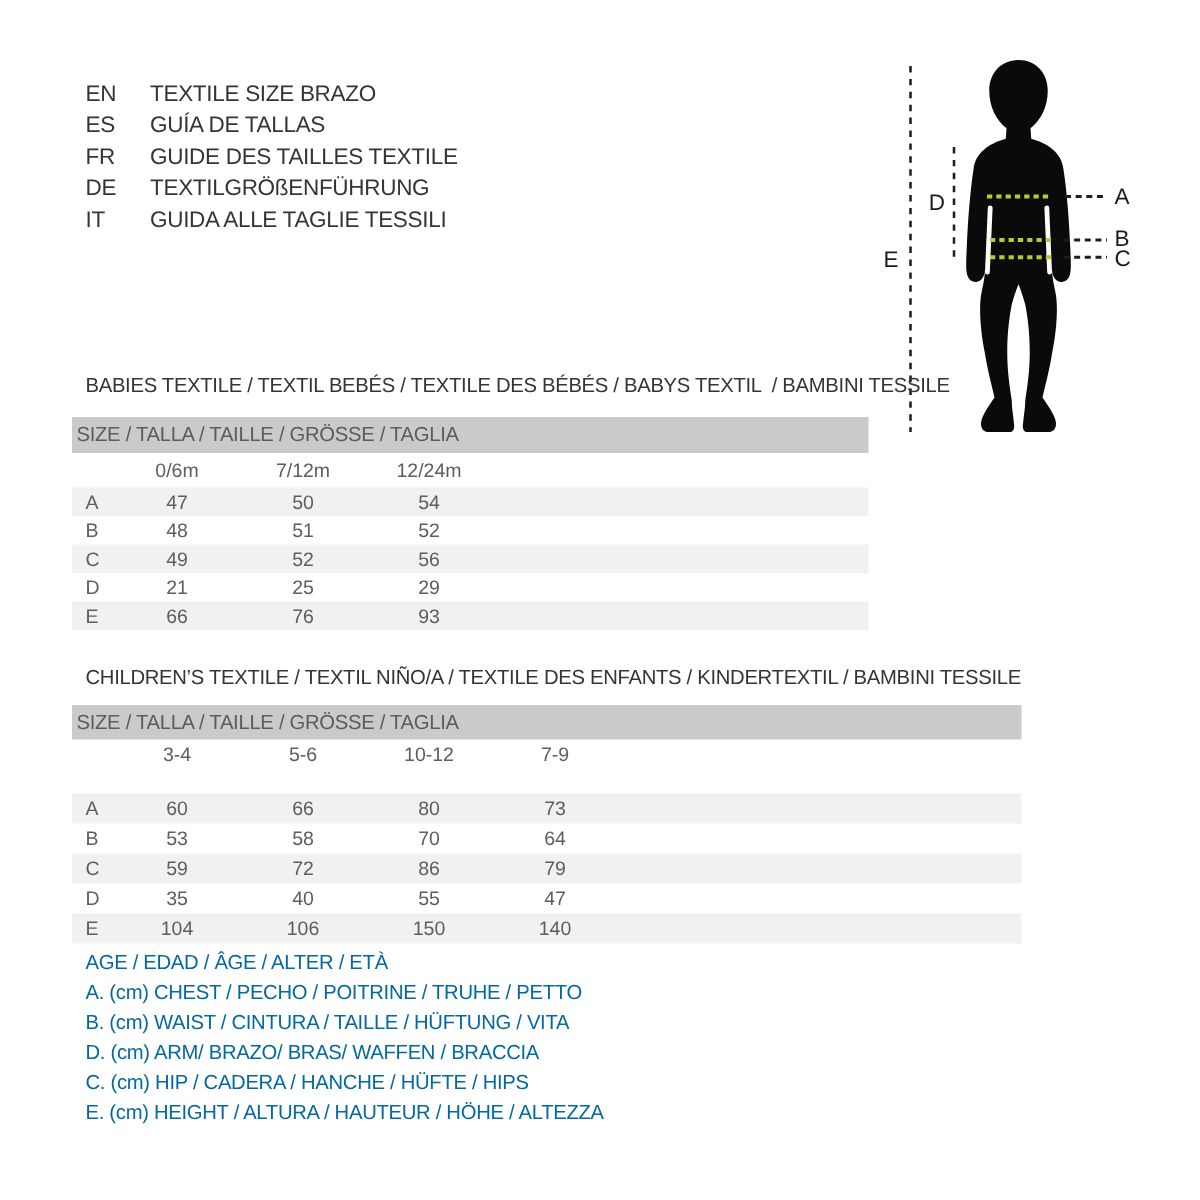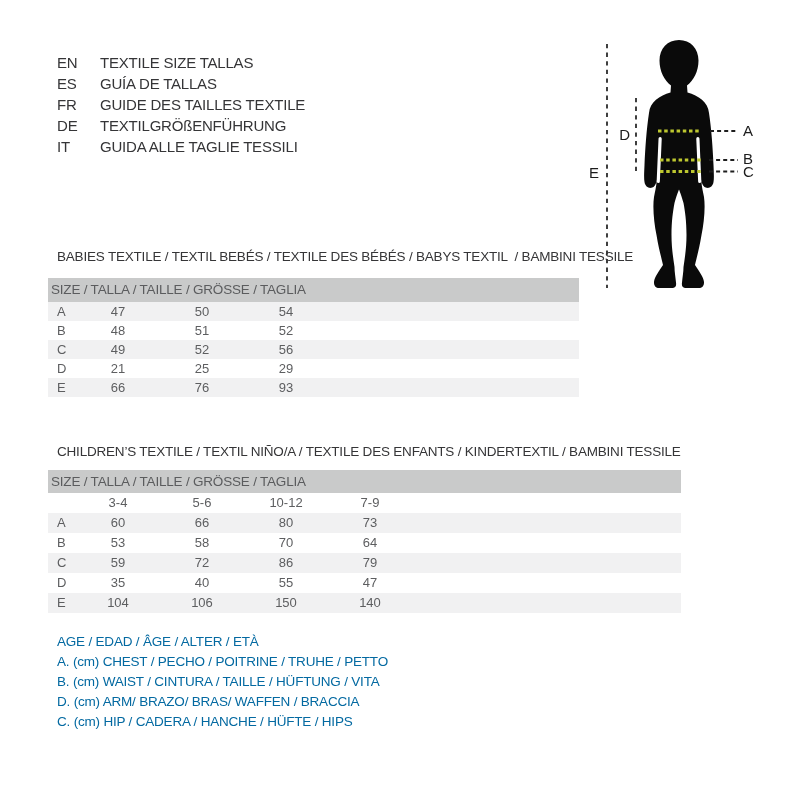--- a/index.html
+++ b/index.html
@@ -29,37 +29,37 @@
   .size-bar{background:#c9caca;color:#5b5c5e;font-size:13.5px;padding-left:3px;
             letter-spacing:-0.2px;}
   .babies-table .size-bar{height:24px;line-height:24px;}
   .children-table .size-bar{height:23px;line-height:23px;}
   .grid-row{display:grid;grid-template-columns:28px 84px 84px 84px 84px 1fr;
             font-size:13px;color:#5d5e60;}
   .grid-row .cell{text-align:center;}
   .grid-row .rlabel{padding-left:9px;text-align:left;}
   .babies-table .grid-row{height:23px;line-height:23px;}
   .babies-table .data-row{height:19px;line-height:19px;}
-  .children-table .grid-row{height:20px;line-height:20px;}
+  .children-table .grid-row{height:36px;line-height:20px;}
   .children-table .data-row{height:20px;line-height:20px;}
   .data-row.striped{background:#f1f1f2;}
 
   
   .legend{position:absolute;left:57px;top:632px;}
   .legend-line{height:20px;line-height:20px;font-size:13.5px;letter-spacing:-0.2px;
                color:#0369a1;white-space:pre;}
 </style>
 </head>
 <body>
 
 <div class="page">
 
   <div class="langs">
     <div class="lang-row">
-      <span class="lang-code">EN</span><span class="lang-title">TEXTILE SIZE TALLAS</span>
+      <span class="lang-code">EN</span><span class="lang-title">TEXTILE SIZE BRAZO</span>
     </div>
     <div class="lang-row">
       <span class="lang-code">ES</span><span class="lang-title">GUÍA DE TALLAS</span>
     </div>
     <div class="lang-row">
       <span class="lang-code">FR</span><span class="lang-title">GUIDE DES TAILLES TEXTILE</span>
     </div>
     <div class="lang-row">
       <span class="lang-code">DE</span><span class="lang-title">TEXTILGRÖßENFÜHRUNG</span>
     </div>
@@ -125,20 +125,26 @@
       <text class="fig-label" x="163" y="139">B</text>
       <text class="fig-label" x="163" y="152">C</text>
       <text class="fig-label" x="50" y="115" text-anchor="end">D</text>
       <text class="fig-label" x="14" y="153" text-anchor="middle">E</text>
     </svg>
   </div>
 
   <div class="tbl-title title-babies">BABIES TEXTILE / TEXTIL BEBÉS / TEXTILE DES BÉBÉS / BABYS TEXTIL  / BAMBINI TESSILE</div>
   <div class="size-table babies-table">
     <div class="size-bar">SIZE / TALLA / TAILLE / GRÖSSE / TAGLIA</div>
+    <div class="grid-row">
+      <div class="rlabel"></div>
+      <div class="cell">0/6m</div>
+      <div class="cell">7/12m</div>
+      <div class="cell">12/24m</div>
+    </div>
     <div class="grid-row data-row striped">
       <div class="rlabel">A</div>
       <div class="cell">47</div>
       <div class="cell">50</div>
       <div class="cell">54</div>
     </div>
     <div class="grid-row data-row">
       <div class="rlabel">B</div>
       <div class="cell">48</div>
       <div class="cell">51</div>
@@ -210,15 +216,16 @@
       <div class="cell">140</div>
     </div>
   </div>
 
   <div class="legend">
     <div class="legend-line">AGE / EDAD / ÂGE / ALTER / ETÀ</div>
     <div class="legend-line">A. (cm) CHEST / PECHO / POITRINE / TRUHE / PETTO</div>
     <div class="legend-line">B. (cm) WAIST / CINTURA / TAILLE / HÜFTUNG / VITA</div>
     <div class="legend-line">D. (cm) ARM/ BRAZO/ BRAS/ WAFFEN / BRACCIA</div>
     <div class="legend-line">C. (cm) HIP / CADERA / HANCHE / HÜFTE / HIPS</div>
+    <div class="legend-line">E. (cm) HEIGHT / ALTURA / HAUTEUR / HÖHE / ALTEZZA</div>
   </div>
 
 </div>
 
 </body></html>

